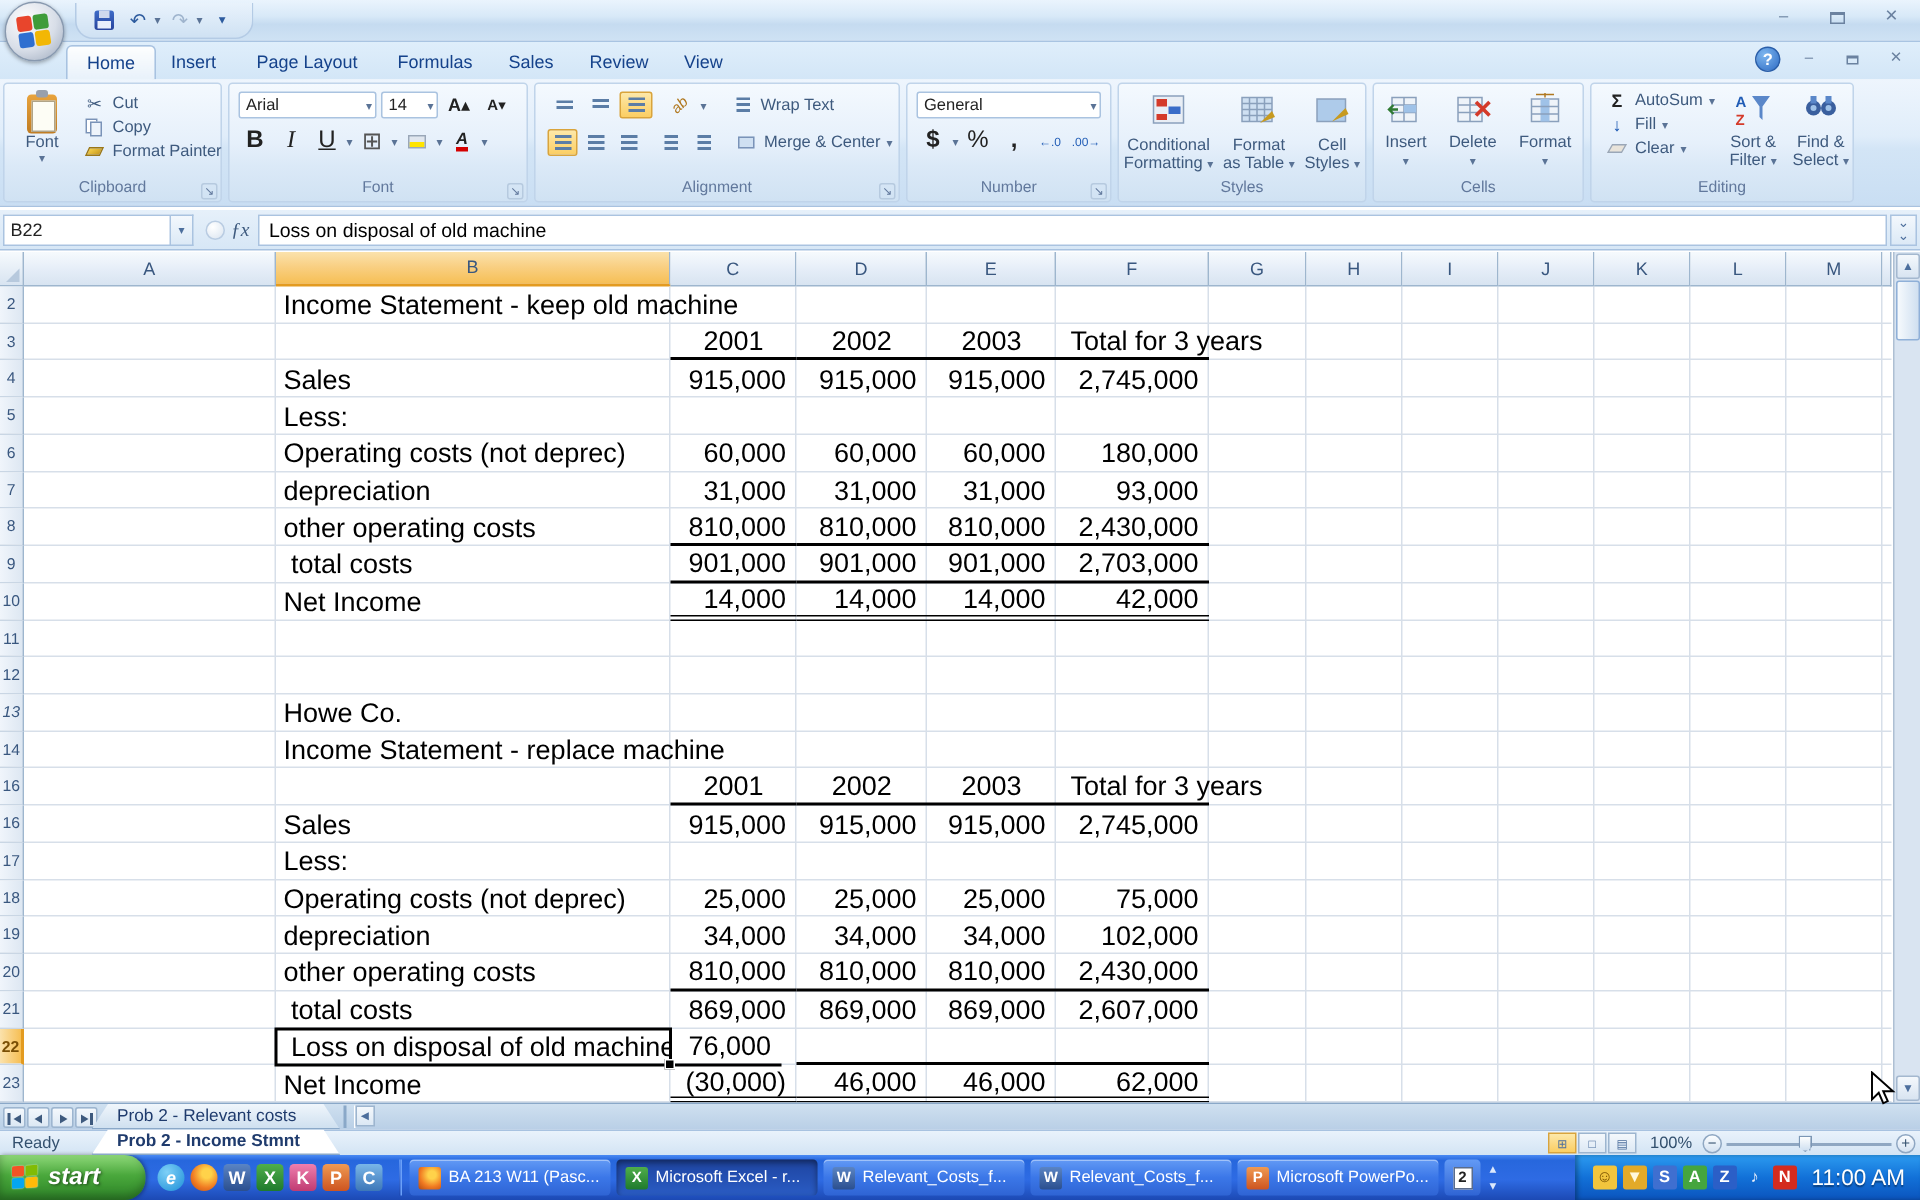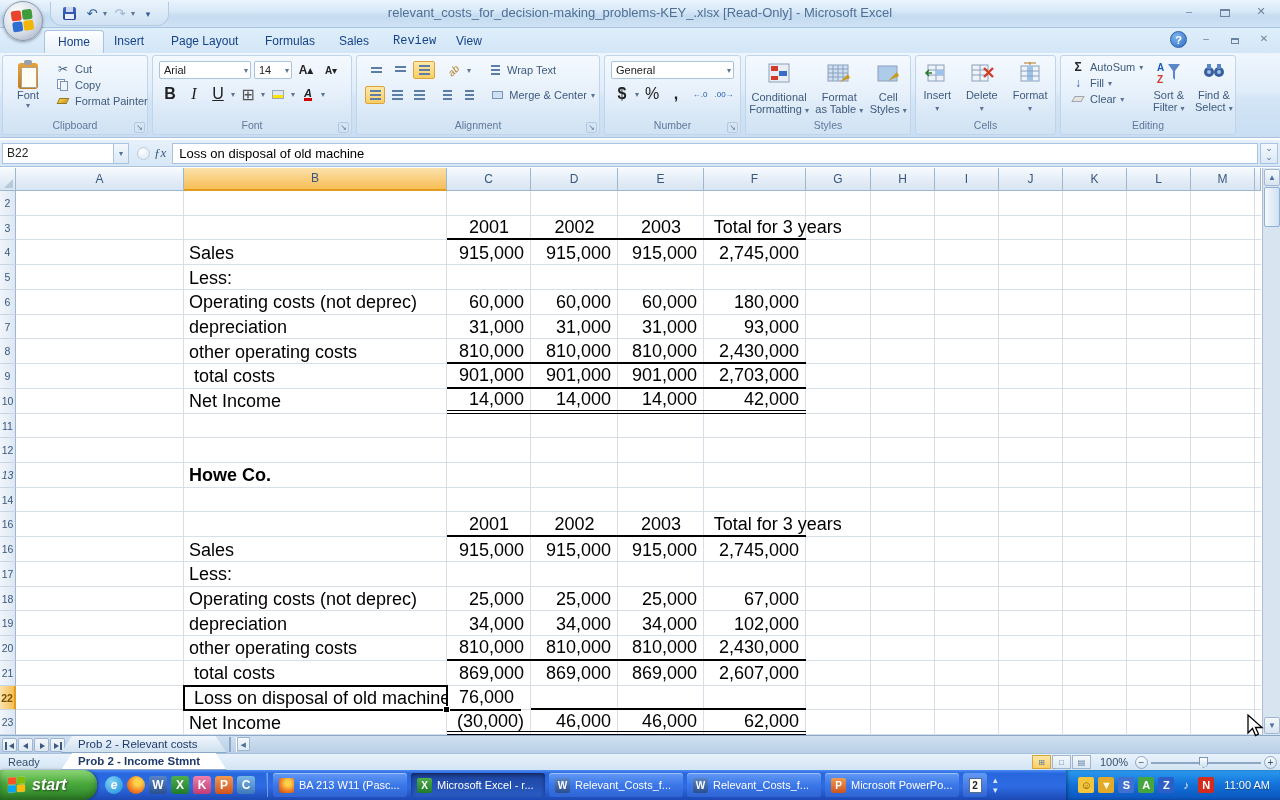--- a/index.html
+++ b/index.html
@@ -157,21 +157,21 @@
     box-shadow:inset 0 1px 0 rgba(255,255,255,.4); display:flex; align-items:center; gap:5px; padding:0 6px; }
   .taskbtn.active { background:linear-gradient(180deg,#1e44a0,#2a5cc4); box-shadow:inset 0 2px 4px rgba(0,0,0,.45); }
   .taskbtn .t { color:#fff; font-size:11px; white-space:nowrap; overflow:hidden; }
   .tb-ic { width:15px; height:15px; border-radius:2px; flex:0 0 15px; display:flex; align-items:center; justify-content:center; font-size:10px; font-weight:bold; color:#fff; }
   .minibtn { width:24px; height:24px; border-radius:3px; background:linear-gradient(180deg,#639af5,#2f64d4); display:flex; align-items:center; justify-content:center; margin-left:2px; }
   .minibtn .pg { width:13px; height:15px; background:#fff; border:1px solid #5a6c8c; font-size:10px; font-weight:bold; color:#222; text-align:center; line-height:14px; }
   .tb-chev { color:#dce8fc; font-size:9px; margin:0 6px; }
   .tray { margin-left:auto; height:30px; display:flex; align-items:center; gap:4px; padding:0 10px 0 12px;
     background:linear-gradient(180deg,#2c9bf0 0%,#1271d8 50%,#0b54bd 100%); box-shadow:inset 2px 0 3px rgba(0,0,0,.3); }
   .trayicon { width:16px; height:16px; border-radius:2px; display:flex; align-items:center; justify-content:center; font-size:11px; font-weight:bold; color:#fff; }
-  .clock { color:#fff; font-size:11px; margin-left:6px; text-shadow:0 1px 1px rgba(0,0,0,.4); }
+  .clock { color:#fff; font-size:15px; margin-left:6px; text-shadow:0 1px 1px rgba(0,0,0,.4); }
 
   .cursor-svg { position:absolute; left:1246px; top:714px; z-index:99; }
 </style>
 </head>
 <body>
 
 <div class="screen">
 
   <div class="titlebar">
     <div class="office-btn">
@@ -185,35 +185,34 @@
     <div class="qat">
       <span class="qbtn">
           <span class="floppy"></span>
         </span>
       <span class="qbtn" style="color:#2d5b9e;">↶</span>
         <span class="dd-mini">▾</span>
       <span class="qbtn dis">↷</span>
         <span class="dd-mini">▾</span>
       <span class="qbtn" style="font-size:9px;">▾</span>
     </div>
-    <div class="title-text">relevant_costs_for_decision-making_problems-KEY_.xlsx  [Read-Only] - Microsoft Excel</div>
     <div class="win-controls">
       <span class="wc">–</span>
       <span class="wc"><span class="restore-glyph"></span></span>
       <span class="wc">✕</span>
     </div>
   </div>
 
   <div class="tabrow">
     <span class="rtab active" style="left:44px;">Home</span>
     <span class="rtab" style="left:101px;">Insert</span>
     <span class="rtab" style="left:158px;">Page Layout</span>
     <span class="rtab" style="left:252px;">Formulas</span>
     <span class="rtab" style="left:326px;">Sales</span>
-    <span class="rtab" style="left:380px;font-family:Liberation Mono, monospace;">Review</span>
+    <span class="rtab" style="left:380px;">Review</span>
     <span class="rtab" style="left:443px;">View</span>
   </div>
   <div class="help-row">
     <span class="helpbtn">?</span>
     <span class="wc2">–</span>
     <span class="wc2"><span class="restore-glyph" style="width:8px;height:6px;"></span></span>
     <span class="wc2">✕</span>
   </div>
 
   <div class="ribbon">
@@ -518,20 +517,21 @@
       <div class="grow" style="top: 344.455px; height: 24.7273px; width: 1245px;"></div>
       <div class="grow" style="top: 369.182px; height: 24.7273px; width: 1245px;"></div>
       <div class="grow" style="top: 393.909px; height: 24.7273px; width: 1245px;"></div>
       <div class="grow" style="top: 418.636px; height: 24.7273px; width: 1245px;"></div>
       <div class="grow" style="top: 443.364px; height: 24.7273px; width: 1245px;"></div>
       <div class="grow" style="top: 468.091px; height: 24.7273px; width: 1245px;"></div>
       <div class="grow" style="top: 492.818px; height: 24.7273px; width: 1245px;"></div>
       <div class="grow" style="top: 517.545px; height: 24.7273px; width: 1245px;"></div>
       <div class="grow" style="top: 542.273px; height: 24.7273px; width: 1245px;"></div>
       <div class="rowhead" style="top: 23px; height: 24.7273px; line-height: 24.7273px;">2</div>
+      <div class="cell al" style="left: 184px; width: 263px; top: 23px; height: 24.7273px;">Income Statement - keep old machine</div>
       <div class="rowhead" style="top: 47.7273px; height: 24.7273px; line-height: 24.7273px;">3</div>
       <div class="cell ac bs" style="left: 447px; width: 84px; top: 47.7273px; height: 24.7273px;">2001</div>
       <div class="cell ac bs" style="left: 531px; width: 87px; top: 47.7273px; height: 24.7273px;">2002</div>
       <div class="cell ac bs" style="left: 618px; width: 86px; top: 47.7273px; height: 24.7273px;">2003</div>
       <div class="cell al bs" style="left: 704px; width: 102px; top: 47.7273px; height: 24.7273px;"> Total for 3 years</div>
       <div class="rowhead" style="top: 72.4545px; height: 24.7273px; line-height: 24.7273px;">4</div>
       <div class="cell al" style="left: 184px; width: 263px; top: 72.4545px; height: 24.7273px;">Sales</div>
       <div class="cell ar" style="left: 447px; width: 84px; top: 72.4545px; height: 24.7273px;">915,000</div>
       <div class="cell ar" style="left: 531px; width: 87px; top: 72.4545px; height: 24.7273px;">915,000</div>
       <div class="cell ar" style="left: 618px; width: 86px; top: 72.4545px; height: 24.7273px;">915,000</div>
@@ -564,41 +564,42 @@
       <div class="cell ar bs" style="left: 704px; width: 102px; top: 196.091px; height: 24.7273px;">2,703,000</div>
       <div class="rowhead" style="top: 220.818px; height: 24.7273px; line-height: 24.7273px;">10</div>
       <div class="cell al" style="left: 184px; width: 263px; top: 220.818px; height: 24.7273px;">Net Income</div>
       <div class="cell ar bd" style="left: 447px; width: 84px; top: 220.818px; height: 24.7273px;">14,000</div>
       <div class="cell ar bd" style="left: 531px; width: 87px; top: 220.818px; height: 24.7273px;">14,000</div>
       <div class="cell ar bd" style="left: 618px; width: 86px; top: 220.818px; height: 24.7273px;">14,000</div>
       <div class="cell ar bd" style="left: 704px; width: 102px; top: 220.818px; height: 24.7273px;">42,000</div>
       <div class="rowhead" style="top: 245.545px; height: 24.7273px; line-height: 24.7273px;">11</div>
       <div class="rowhead" style="top: 270.273px; height: 24.7273px; line-height: 24.7273px;">12</div>
       <div class="rowhead" style="top: 295px; height: 24.7273px; line-height: 24.7273px; font-style: italic;">13</div>
-      <div class="cell al" style="left: 184px; width: 263px; top: 295px; height: 24.7273px; font-weight: bold;">Howe Co.</div>
+      <div class="cell al" style="left: 184px; width: 263px; top: 295px; height: 24.7273px;">Howe Co.</div>
       <div class="rowhead" style="top: 319.727px; height: 24.7273px; line-height: 24.7273px;">14</div>
+      <div class="cell al" style="left: 184px; width: 263px; top: 319.727px; height: 24.7273px;">Income Statement - replace machine</div>
       <div class="rowhead" style="top: 344.455px; height: 24.7273px; line-height: 24.7273px;">16</div>
       <div class="cell ac bs" style="left: 447px; width: 84px; top: 344.455px; height: 24.7273px;">2001</div>
       <div class="cell ac bs" style="left: 531px; width: 87px; top: 344.455px; height: 24.7273px;">2002</div>
       <div class="cell ac bs" style="left: 618px; width: 86px; top: 344.455px; height: 24.7273px;">2003</div>
       <div class="cell al bs" style="left: 704px; width: 102px; top: 344.455px; height: 24.7273px;"> Total for 3 years</div>
       <div class="rowhead" style="top: 369.182px; height: 24.7273px; line-height: 24.7273px;">16</div>
       <div class="cell al" style="left: 184px; width: 263px; top: 369.182px; height: 24.7273px;">Sales</div>
       <div class="cell ar" style="left: 447px; width: 84px; top: 369.182px; height: 24.7273px;">915,000</div>
       <div class="cell ar" style="left: 531px; width: 87px; top: 369.182px; height: 24.7273px;">915,000</div>
       <div class="cell ar" style="left: 618px; width: 86px; top: 369.182px; height: 24.7273px;">915,000</div>
       <div class="cell ar" style="left: 704px; width: 102px; top: 369.182px; height: 24.7273px;">2,745,000</div>
       <div class="rowhead" style="top: 393.909px; height: 24.7273px; line-height: 24.7273px;">17</div>
       <div class="cell al" style="left: 184px; width: 263px; top: 393.909px; height: 24.7273px;">Less:</div>
       <div class="rowhead" style="top: 418.636px; height: 24.7273px; line-height: 24.7273px;">18</div>
       <div class="cell al" style="left: 184px; width: 263px; top: 418.636px; height: 24.7273px;">Operating costs (not deprec)</div>
       <div class="cell ar" style="left: 447px; width: 84px; top: 418.636px; height: 24.7273px;">25,000</div>
       <div class="cell ar" style="left: 531px; width: 87px; top: 418.636px; height: 24.7273px;">25,000</div>
       <div class="cell ar" style="left: 618px; width: 86px; top: 418.636px; height: 24.7273px;">25,000</div>
-      <div class="cell ar" style="left: 704px; width: 102px; top: 418.636px; height: 24.7273px;">67,000</div>
+      <div class="cell ar" style="left: 704px; width: 102px; top: 418.636px; height: 24.7273px;">75,000</div>
       <div class="rowhead" style="top: 443.364px; height: 24.7273px; line-height: 24.7273px;">19</div>
       <div class="cell al" style="left: 184px; width: 263px; top: 443.364px; height: 24.7273px;">depreciation</div>
       <div class="cell ar" style="left: 447px; width: 84px; top: 443.364px; height: 24.7273px;">34,000</div>
       <div class="cell ar" style="left: 531px; width: 87px; top: 443.364px; height: 24.7273px;">34,000</div>
       <div class="cell ar" style="left: 618px; width: 86px; top: 443.364px; height: 24.7273px;">34,000</div>
       <div class="cell ar" style="left: 704px; width: 102px; top: 443.364px; height: 24.7273px;">102,000</div>
       <div class="rowhead" style="top: 468.091px; height: 24.7273px; line-height: 24.7273px;">20</div>
       <div class="cell al" style="left: 184px; width: 263px; top: 468.091px; height: 24.7273px;">other operating costs</div>
       <div class="cell ar bs" style="left: 447px; width: 84px; top: 468.091px; height: 24.7273px;">810,000</div>
       <div class="cell ar bs" style="left: 531px; width: 87px; top: 468.091px; height: 24.7273px;">810,000</div>

